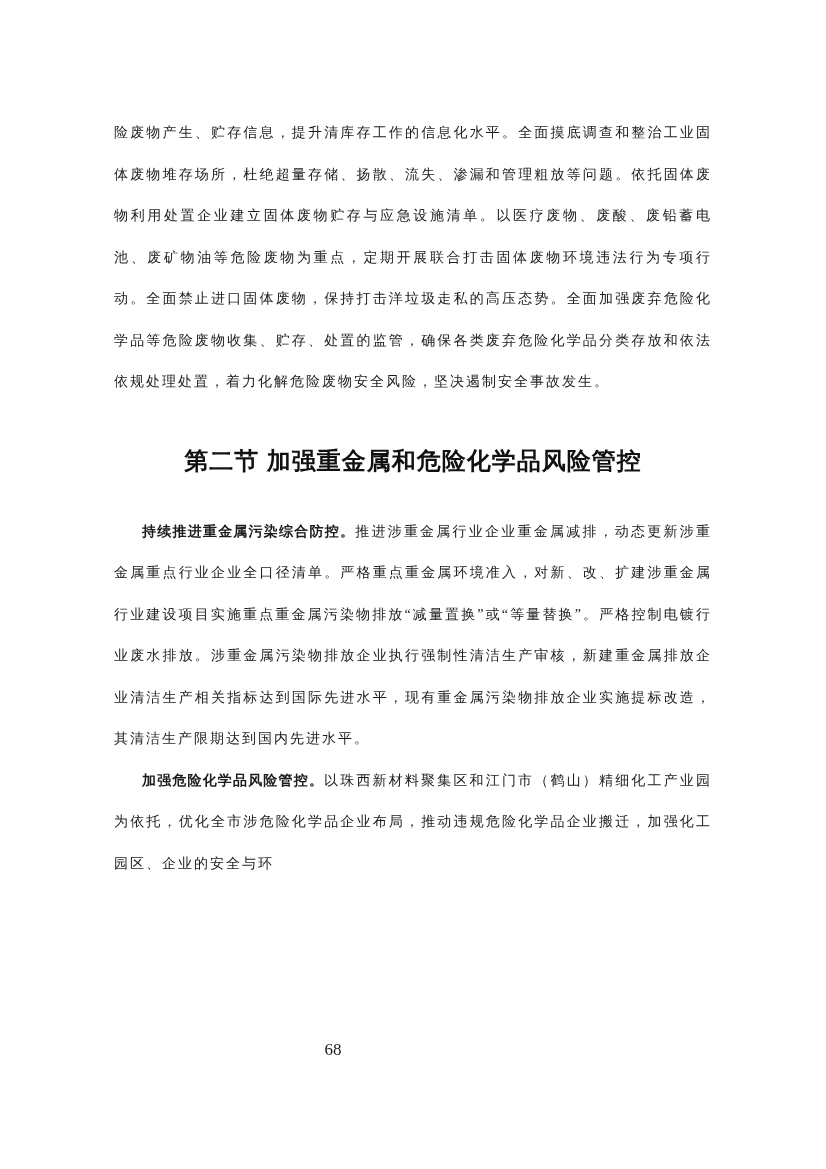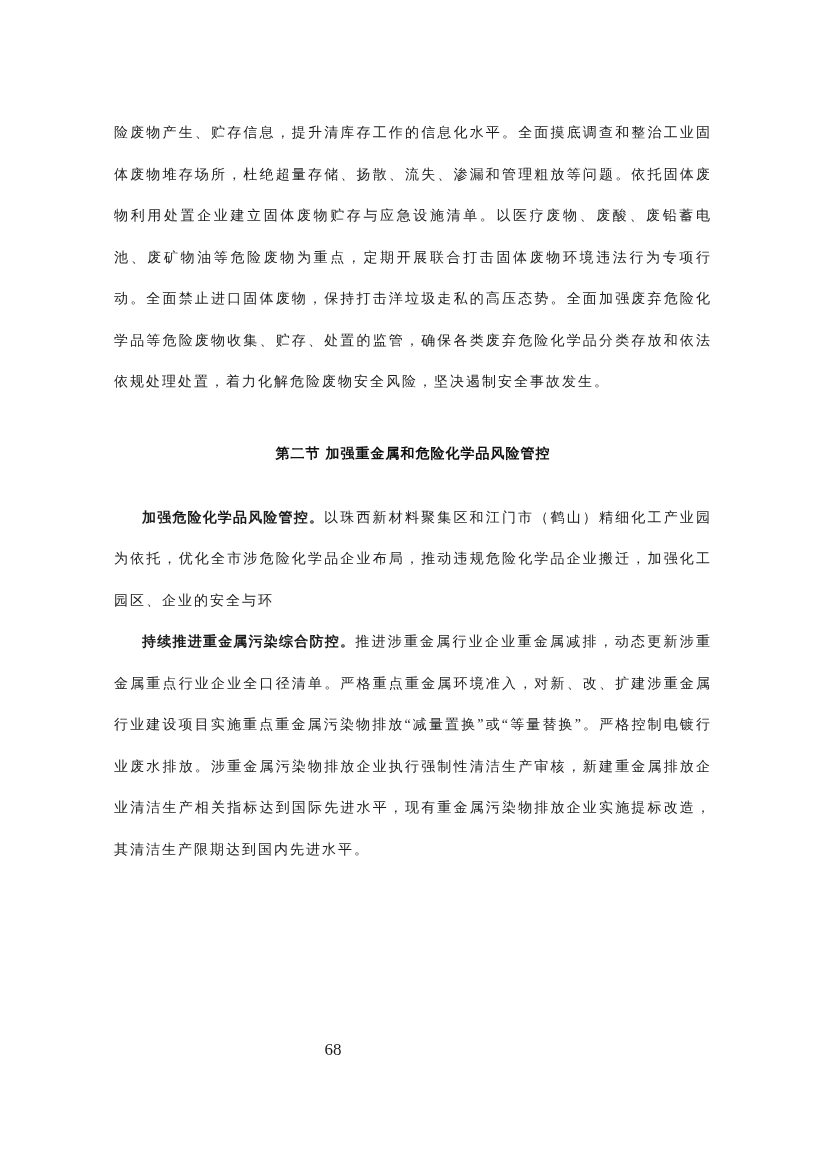--- a/index.html
+++ b/index.html
@@ -29,21 +29,21 @@
     text-justify: inter-ideograph;
     margin: 0;
     word-break: break-all;
   }
   .indent {
     text-indent: 2em;
   }
   .section-heading {
     font-family: "Liberation Sans", "DejaVu Sans", sans-serif;
     font-weight: bold;
-    font-size: 14px;
+    font-size: 24px;
     letter-spacing: 1px;
     text-align: center;
     margin: 42px 0 34px 0;
     color: #111;
   }
   .lead {
     font-family: "Liberation Sans", "DejaVu Sans", sans-serif;
     font-weight: bold;
     letter-spacing: 1px;
   }
@@ -63,19 +63,19 @@
 </style>
 </head>
 <body>
 
 <div class="page">
 
   <p class="para">险废物产生、贮存信息，提升清库存工作的信息化水平。全面摸底调查和整治工业固体废物堆存场所，杜绝超量存储、扬散、流失、渗漏和管理粗放等问题。依托固体废物利用处置企业建立固体废物贮存与应急设施清单。以医疗废物、废酸、废铅蓄电池、废矿物油等危险废物为重点，定期开展联合打击固体废物环境违法行为专项行动。全面禁止进口固体废物，保持打击洋垃圾走私的高压态势。全面加强废弃危险化学品等危险废物收集、贮存、处置的监管，确保各类废弃危险化学品分类存放和依法依规处理处置，着力化解危险废物安全风险，坚决遏制安全事故发生。</p>
 
   <h2 class="section-heading">第二节 加强重金属和危险化学品风险管控</h2>
 
+  <p class="para indent para-gap"><span class="lead">持续推进重金属污染综合防控。</span><span>推进涉重金属行业企业重金属减排，动态更新涉重金属重点行业企业全口径清单。严格重点重金属环境准入，对新、改、扩建涉重金属行业建设项目实施重点重金属污染物排放“减量置换”或“等量替换”。严格控制电镀行业废水排放。涉重金属污染物排放企业执行强制性清洁生产审核，新建重金属排放企业清洁生产相关指标达到国际先进水平，现有重金属污染物排放企业实施提标改造，其清洁生产限期达到国内先进水平。</span></p>
+
   <p class="para indent para-gap"><span class="lead">加强危险化学品风险管控。</span><span>以珠西新材料聚集区和江门市（鹤山）精细化工产业园为依托，优化全市涉危险化学品企业布局，推动违规危险化学品企业搬迁，加强化工园区、企业的安全与环</span></p>
-
-  <p class="para indent para-gap"><span class="lead">持续推进重金属污染综合防控。</span><span>推进涉重金属行业企业重金属减排，动态更新涉重金属重点行业企业全口径清单。严格重点重金属环境准入，对新、改、扩建涉重金属行业建设项目实施重点重金属污染物排放“减量置换”或“等量替换”。严格控制电镀行业废水排放。涉重金属污染物排放企业执行强制性清洁生产审核，新建重金属排放企业清洁生产相关指标达到国际先进水平，现有重金属污染物排放企业实施提标改造，其清洁生产限期达到国内先进水平。</span></p>
 
 </div>
 
 <div class="page-number">68</div>
 
 </body></html>

